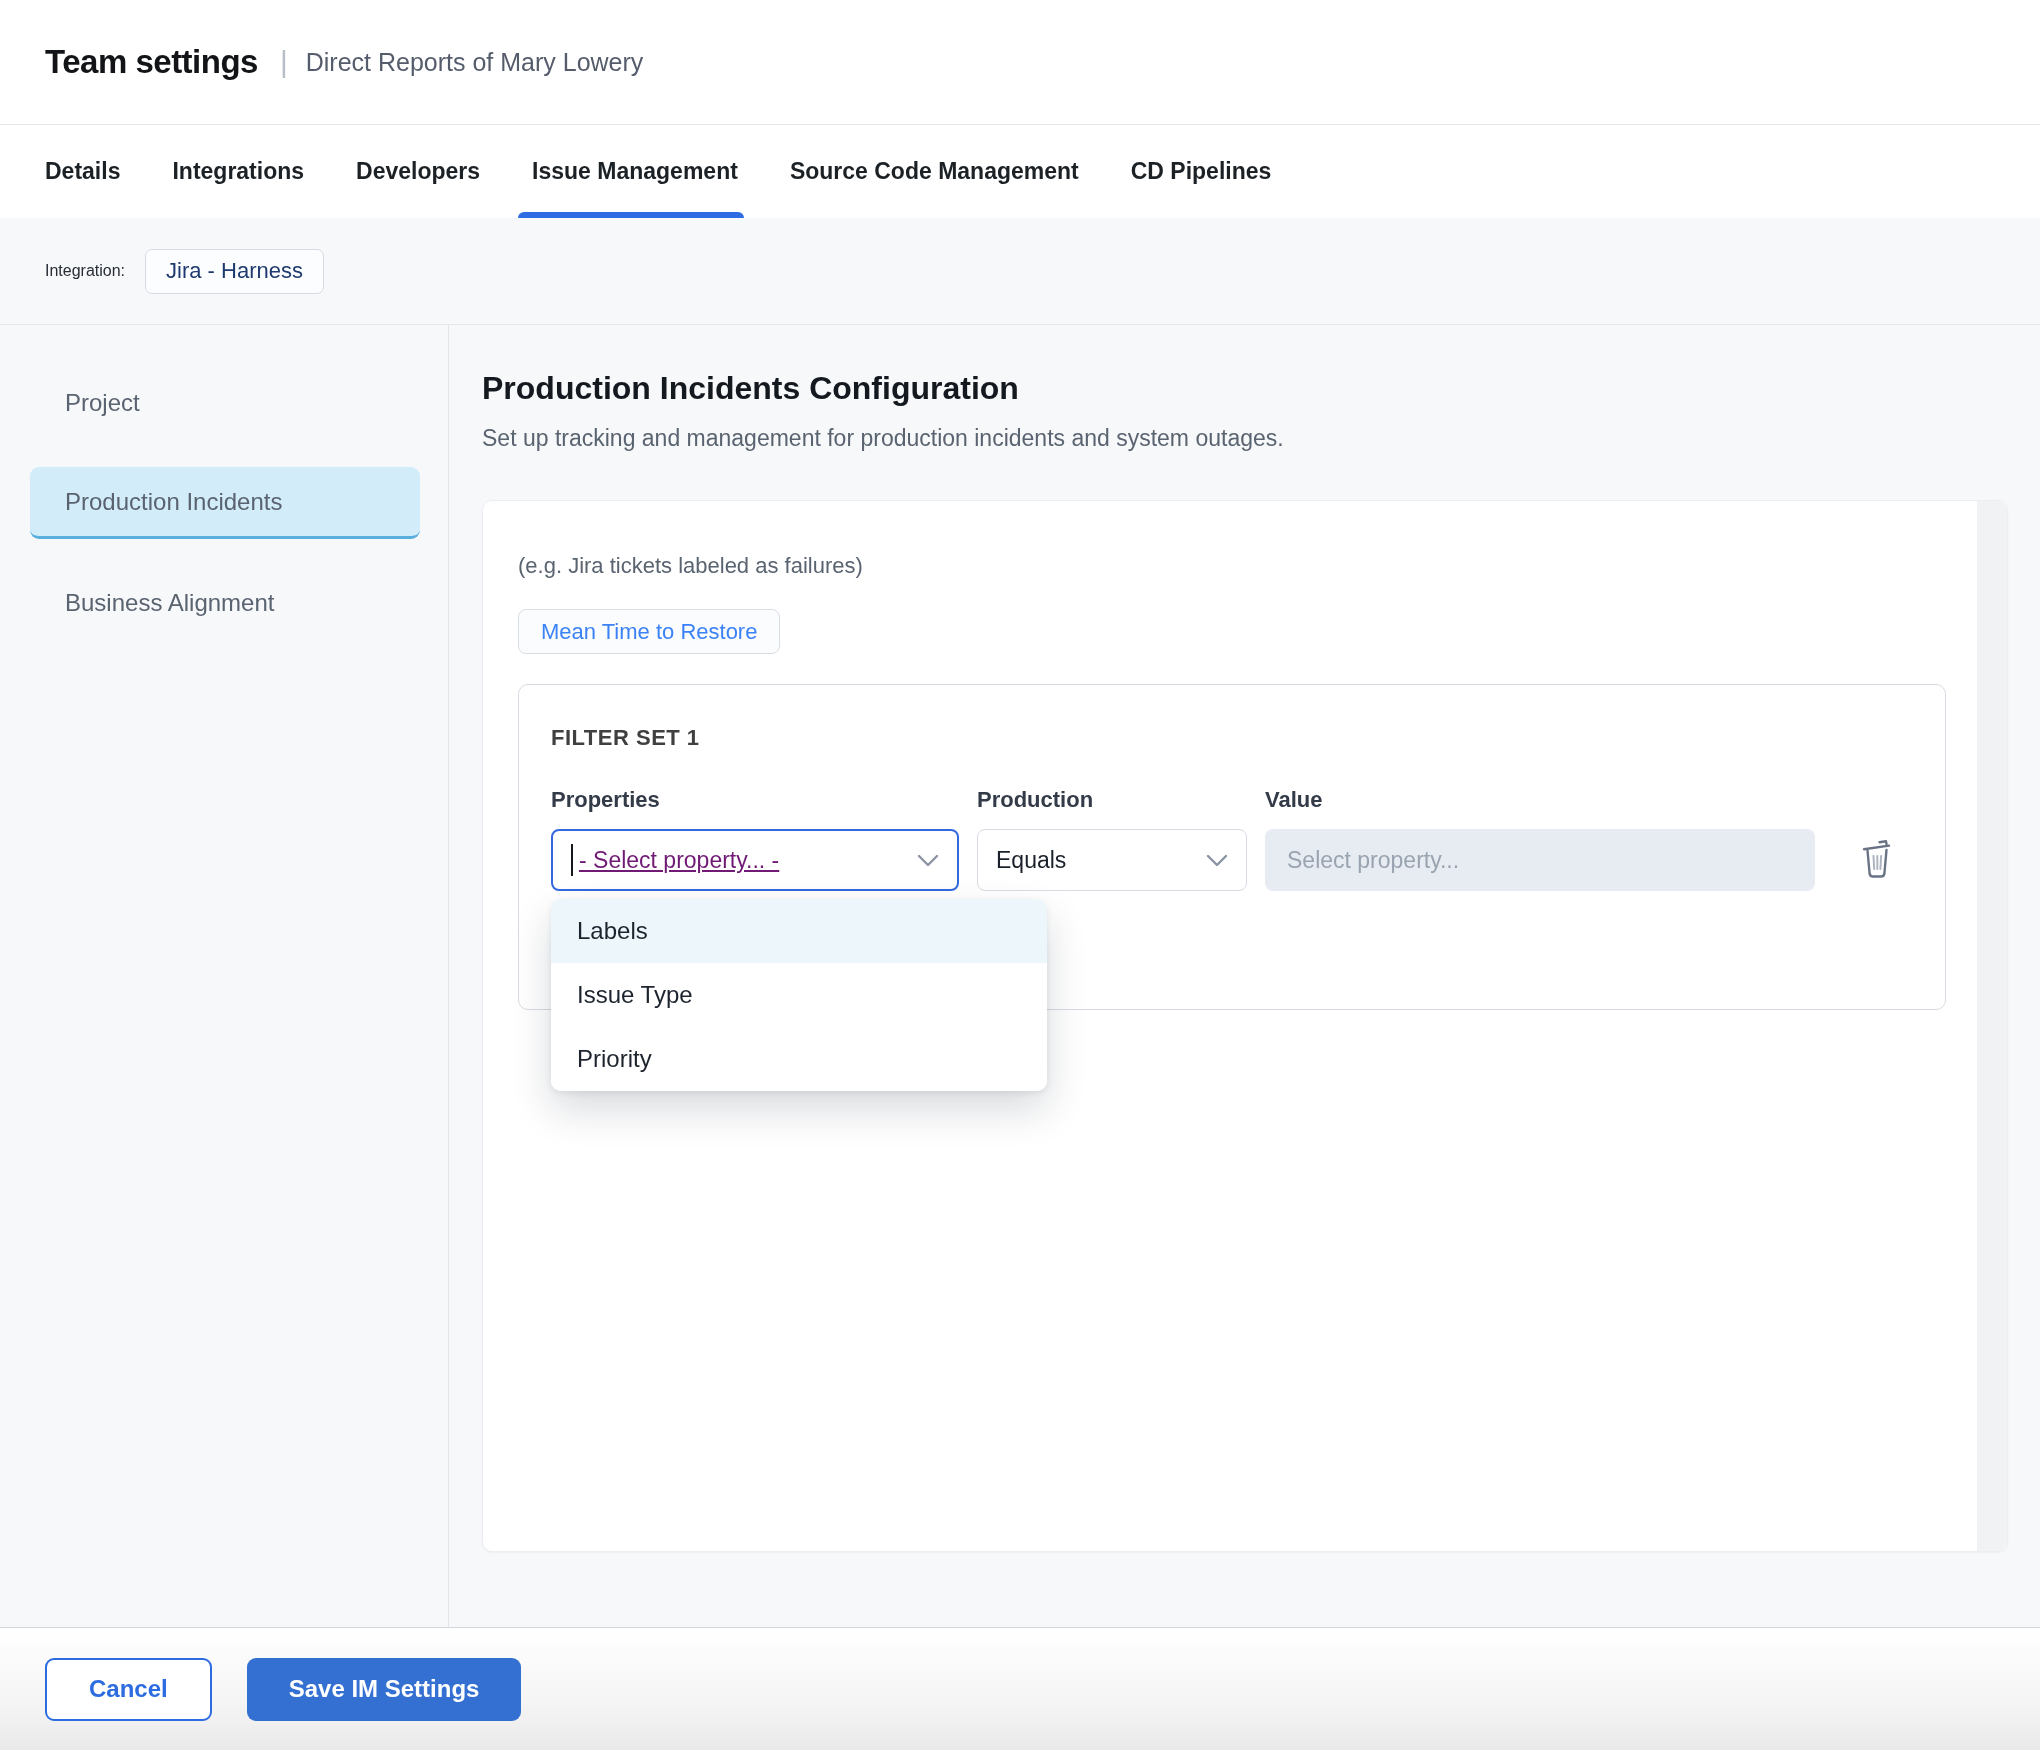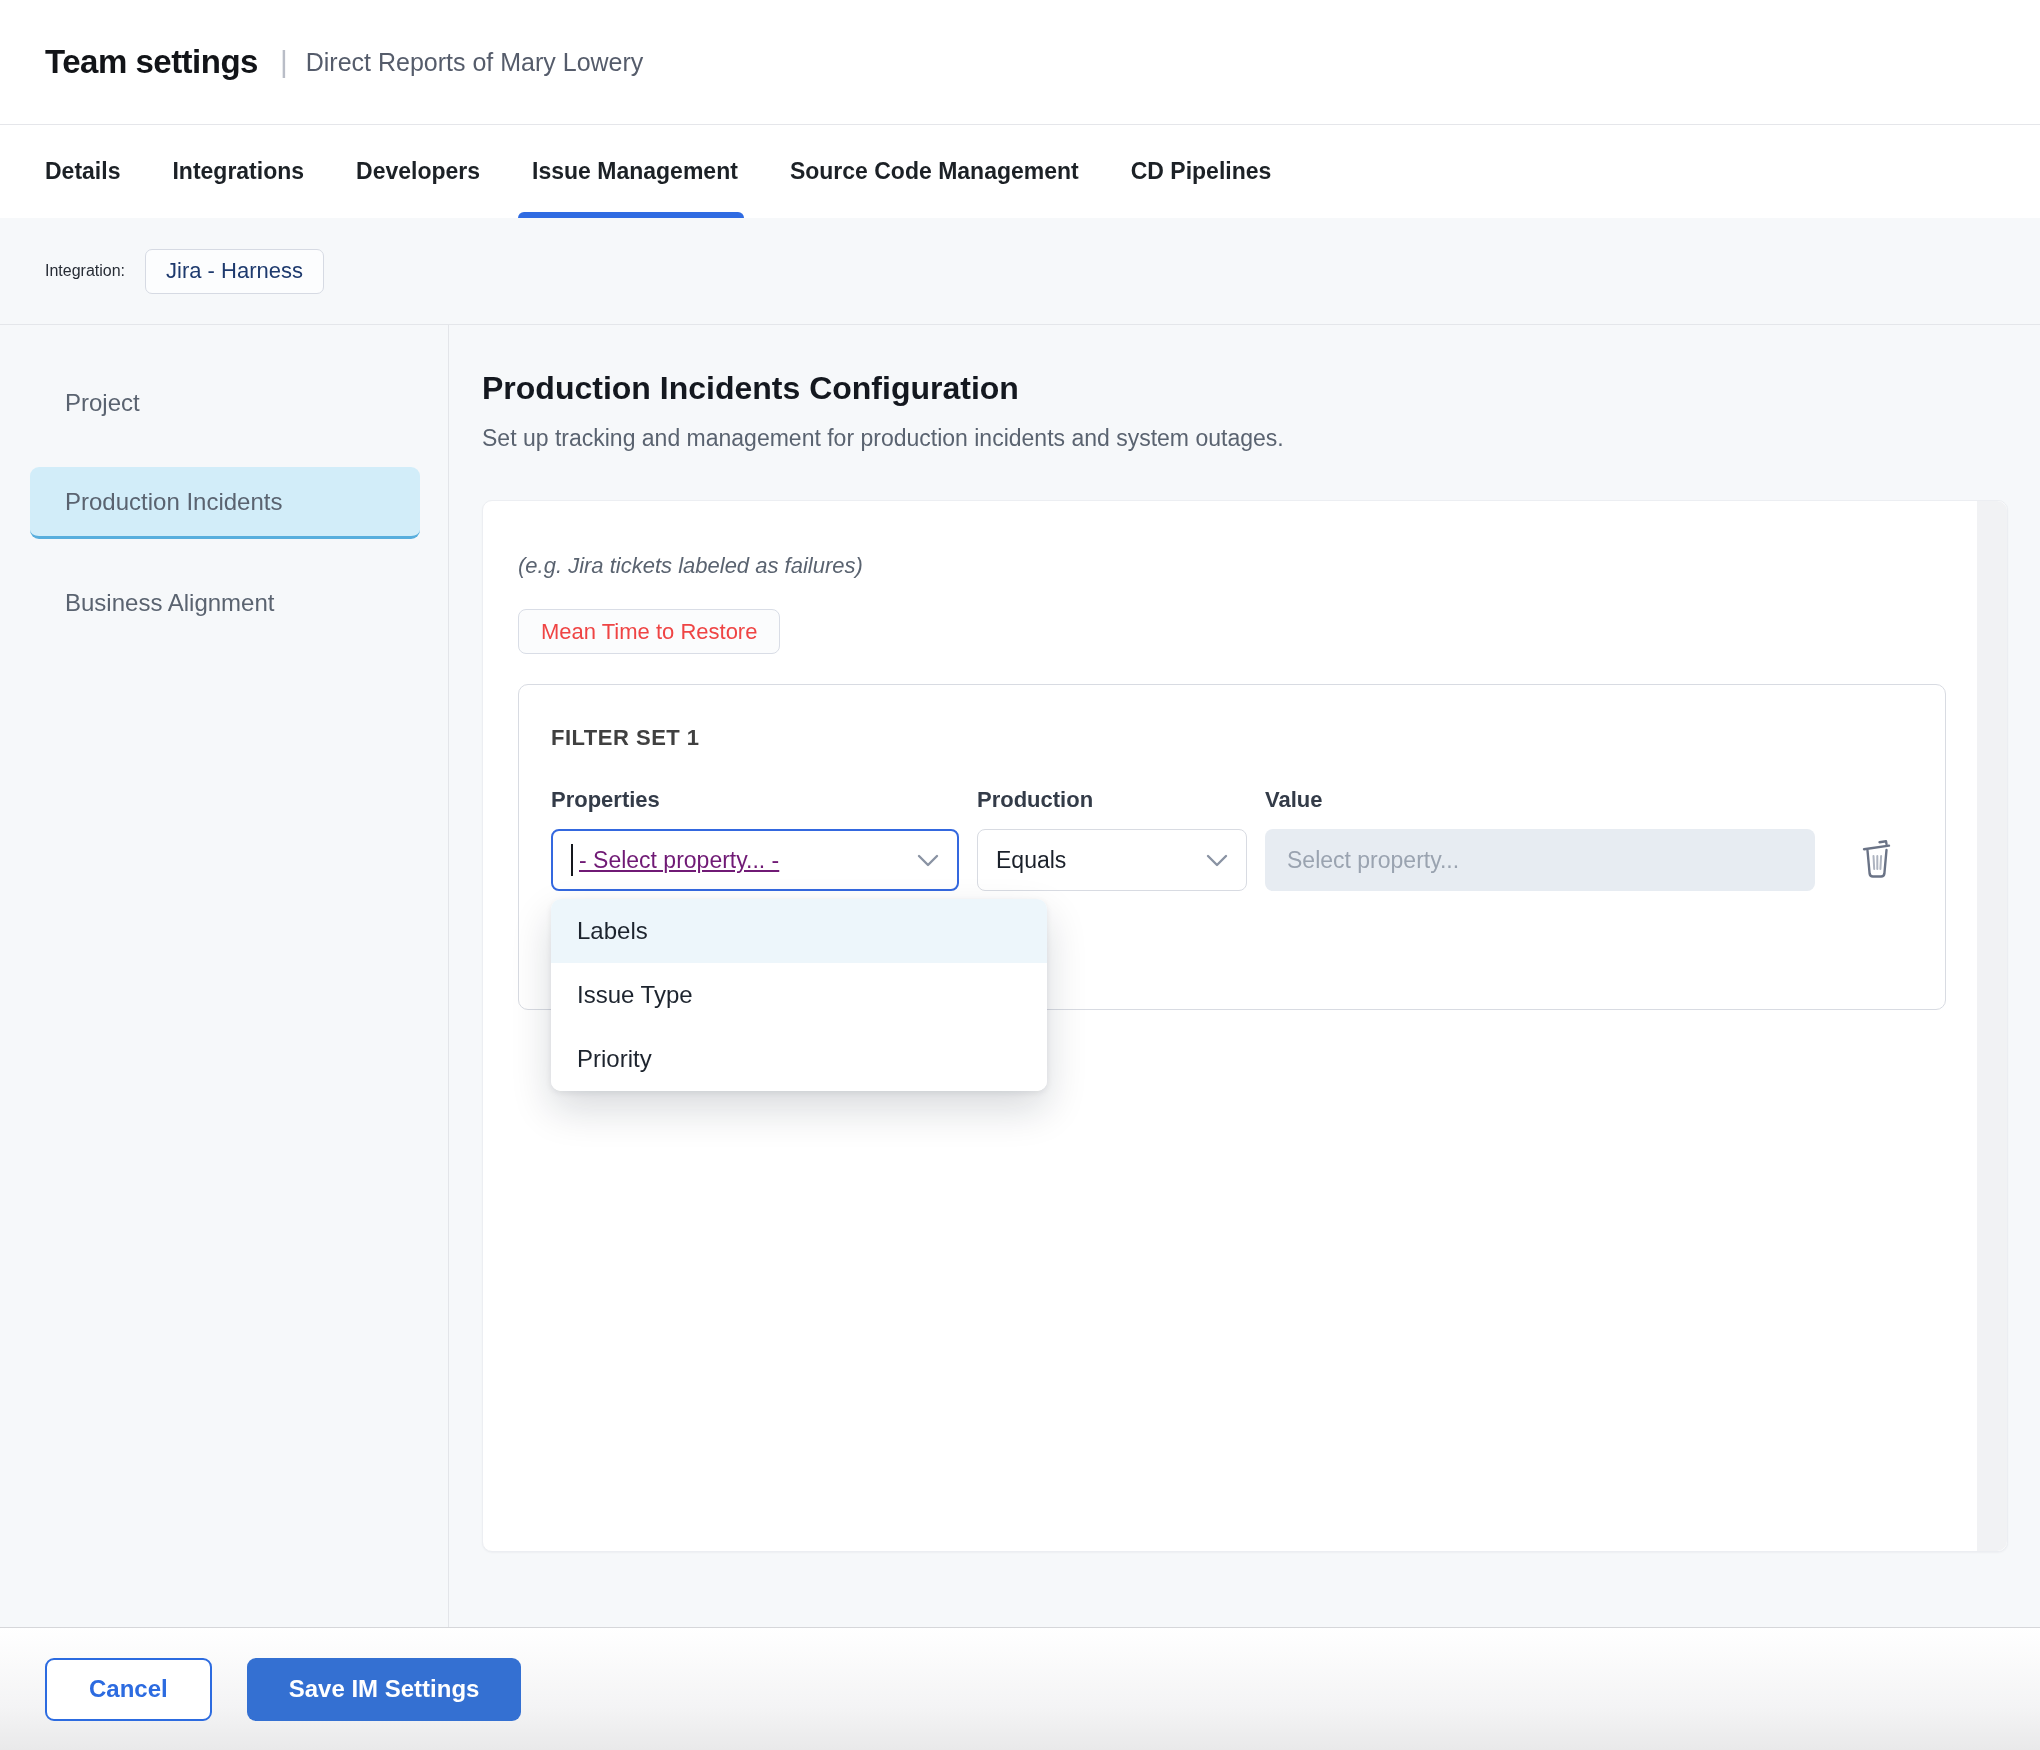--- a/index.html
+++ b/index.html
@@ -69,26 +69,26 @@
     border: 1px solid #eceef2; border-radius: 10px;
     padding: 40px 35px; position: relative;
     box-shadow: 0 1px 2px rgba(16,24,40,.04);
   }
   .scroll-track {
     position: absolute; top: 0; right: 0; width: 30px; height: 100%;
     background: #f1f2f4; border-radius: 0 10px 10px 0;
   }
 
   .question { font-size: 25px; font-weight: 700; color: #14181f; }
-  .question-hint { margin-top: 12px; font-size: 22px; color: #5a6370; font-style: italic; }
+  .question-hint { margin-top: 12px; font-size: 22px; color: #5a6370; }
 
   .metric-chip {
     margin-top: 30px; display: inline-flex; align-items: center; height: 45px;
     padding: 0 22px; border: 1px solid #d9dde6; border-radius: 8px;
-    background: #fbfcfd; font-size: 22px; color: #ef4444; cursor: pointer;
+    background: #fbfcfd; font-size: 22px; color: #3b82f6; cursor: pointer;
   }
 
   .filter-card {
     margin-top: 30px; width: 1428px; border: 1px solid #d8dbe2;
     border-radius: 10px; padding: 40px 32px 118px; background: #ffffff;
   }
   .filter-title { font-size: 22px; font-weight: 700; color: #404040; letter-spacing: .5px; }
 
   .filter-grid {
     margin-top: 36px; display: grid;

